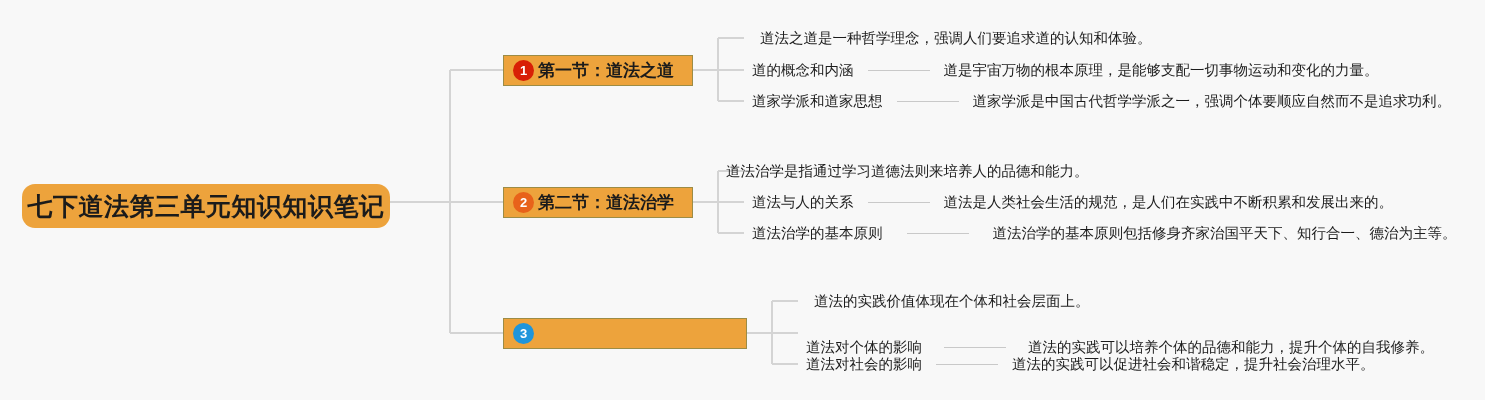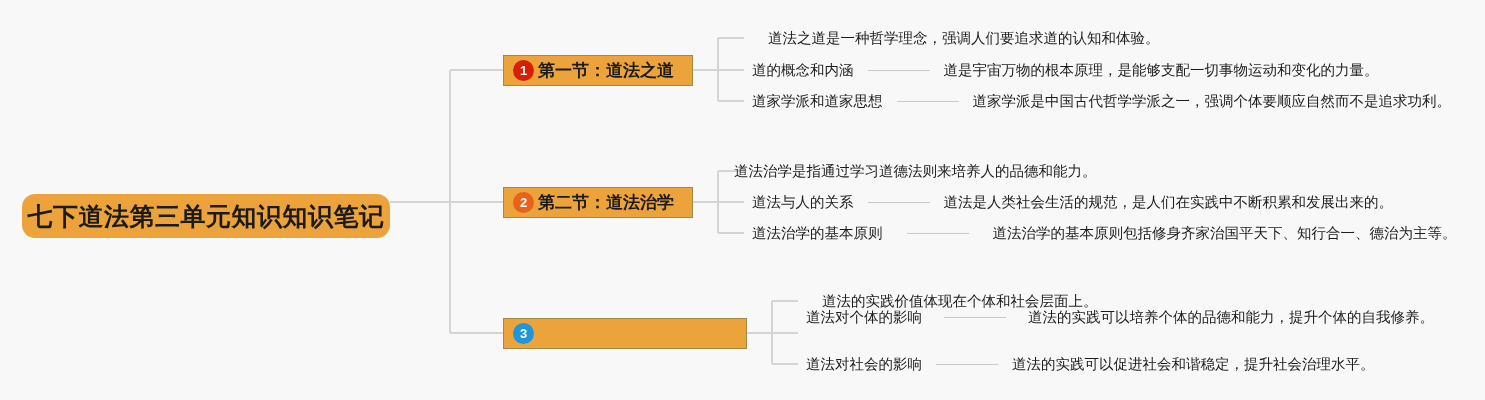--- a/index.html
+++ b/index.html
@@ -24,21 +24,21 @@
     top: 0;
     width: 1485px;
     height: 400px;
     pointer-events: none;
   }
 
   
   .root-node {
     position: absolute;
     left: 22px;
-    top: 194px;
+    top: 184px;
     width: 368px;
     height: 44px;
     background: #eda33c;
     border-radius: 13px;
     display: flex;
     align-items: center;
     justify-content: center;
     box-sizing: border-box;
   }
   .root-node .root-label {
@@ -101,21 +101,21 @@
     background: #c9c9c9;
     margin: 0 14px;
     flex: 0 0 auto;
   }
   .leaf-desc {
     font-size: 14.5px;
     color: #1c1c1c;
     line-height: 1;
   }
   .leaf-row.single .leaf-desc {
-    margin-left: 16px;
+    margin-left: 8px;
   }
 </style>
 </head>
 <body>
 
 <div id="mindmap">
 
   <svg id="connectors" viewBox="0 0 1485 400" xmlns="http://www.w3.org/2000/svg">
     <g stroke="#d4d4d4" stroke-width="1.4" fill="none" shape-rendering="crispEdges">
 
@@ -189,21 +189,21 @@
     <span class="leaf-desc">道法治学的基本原则包括修身齐家治国平天下、知行合一、德治为主等。</span>
   </div>
 
   <div class="section-node" style="left:503px; top:318px; width:244px;">
     <span class="section-badge" style="background: rgb(31, 149, 219);">3</span>
   </div>
 
   <div class="leaf-row single" style="left:806px; top:290px;">
     <span class="leaf-desc">道法的实践价值体现在个体和社会层面上。</span>
   </div>
-  <div class="leaf-row" style="left:806px; top:306px;gap:8px;">
+  <div class="leaf-row" style="left:806px; top:336px;gap:8px;">
     <span class="leaf-topic">道法对个体的影响</span>
     <span class="leaf-dash"></span>
     <span class="leaf-desc">道法的实践可以培养个体的品德和能力，提升个体的自我修养。</span>
   </div>
   <div class="leaf-row" style="left:806px; top:353px;">
     <span class="leaf-topic">道法对社会的影响</span>
     <span class="leaf-dash"></span>
     <span class="leaf-desc">道法的实践可以促进社会和谐稳定，提升社会治理水平。</span>
   </div>
 

